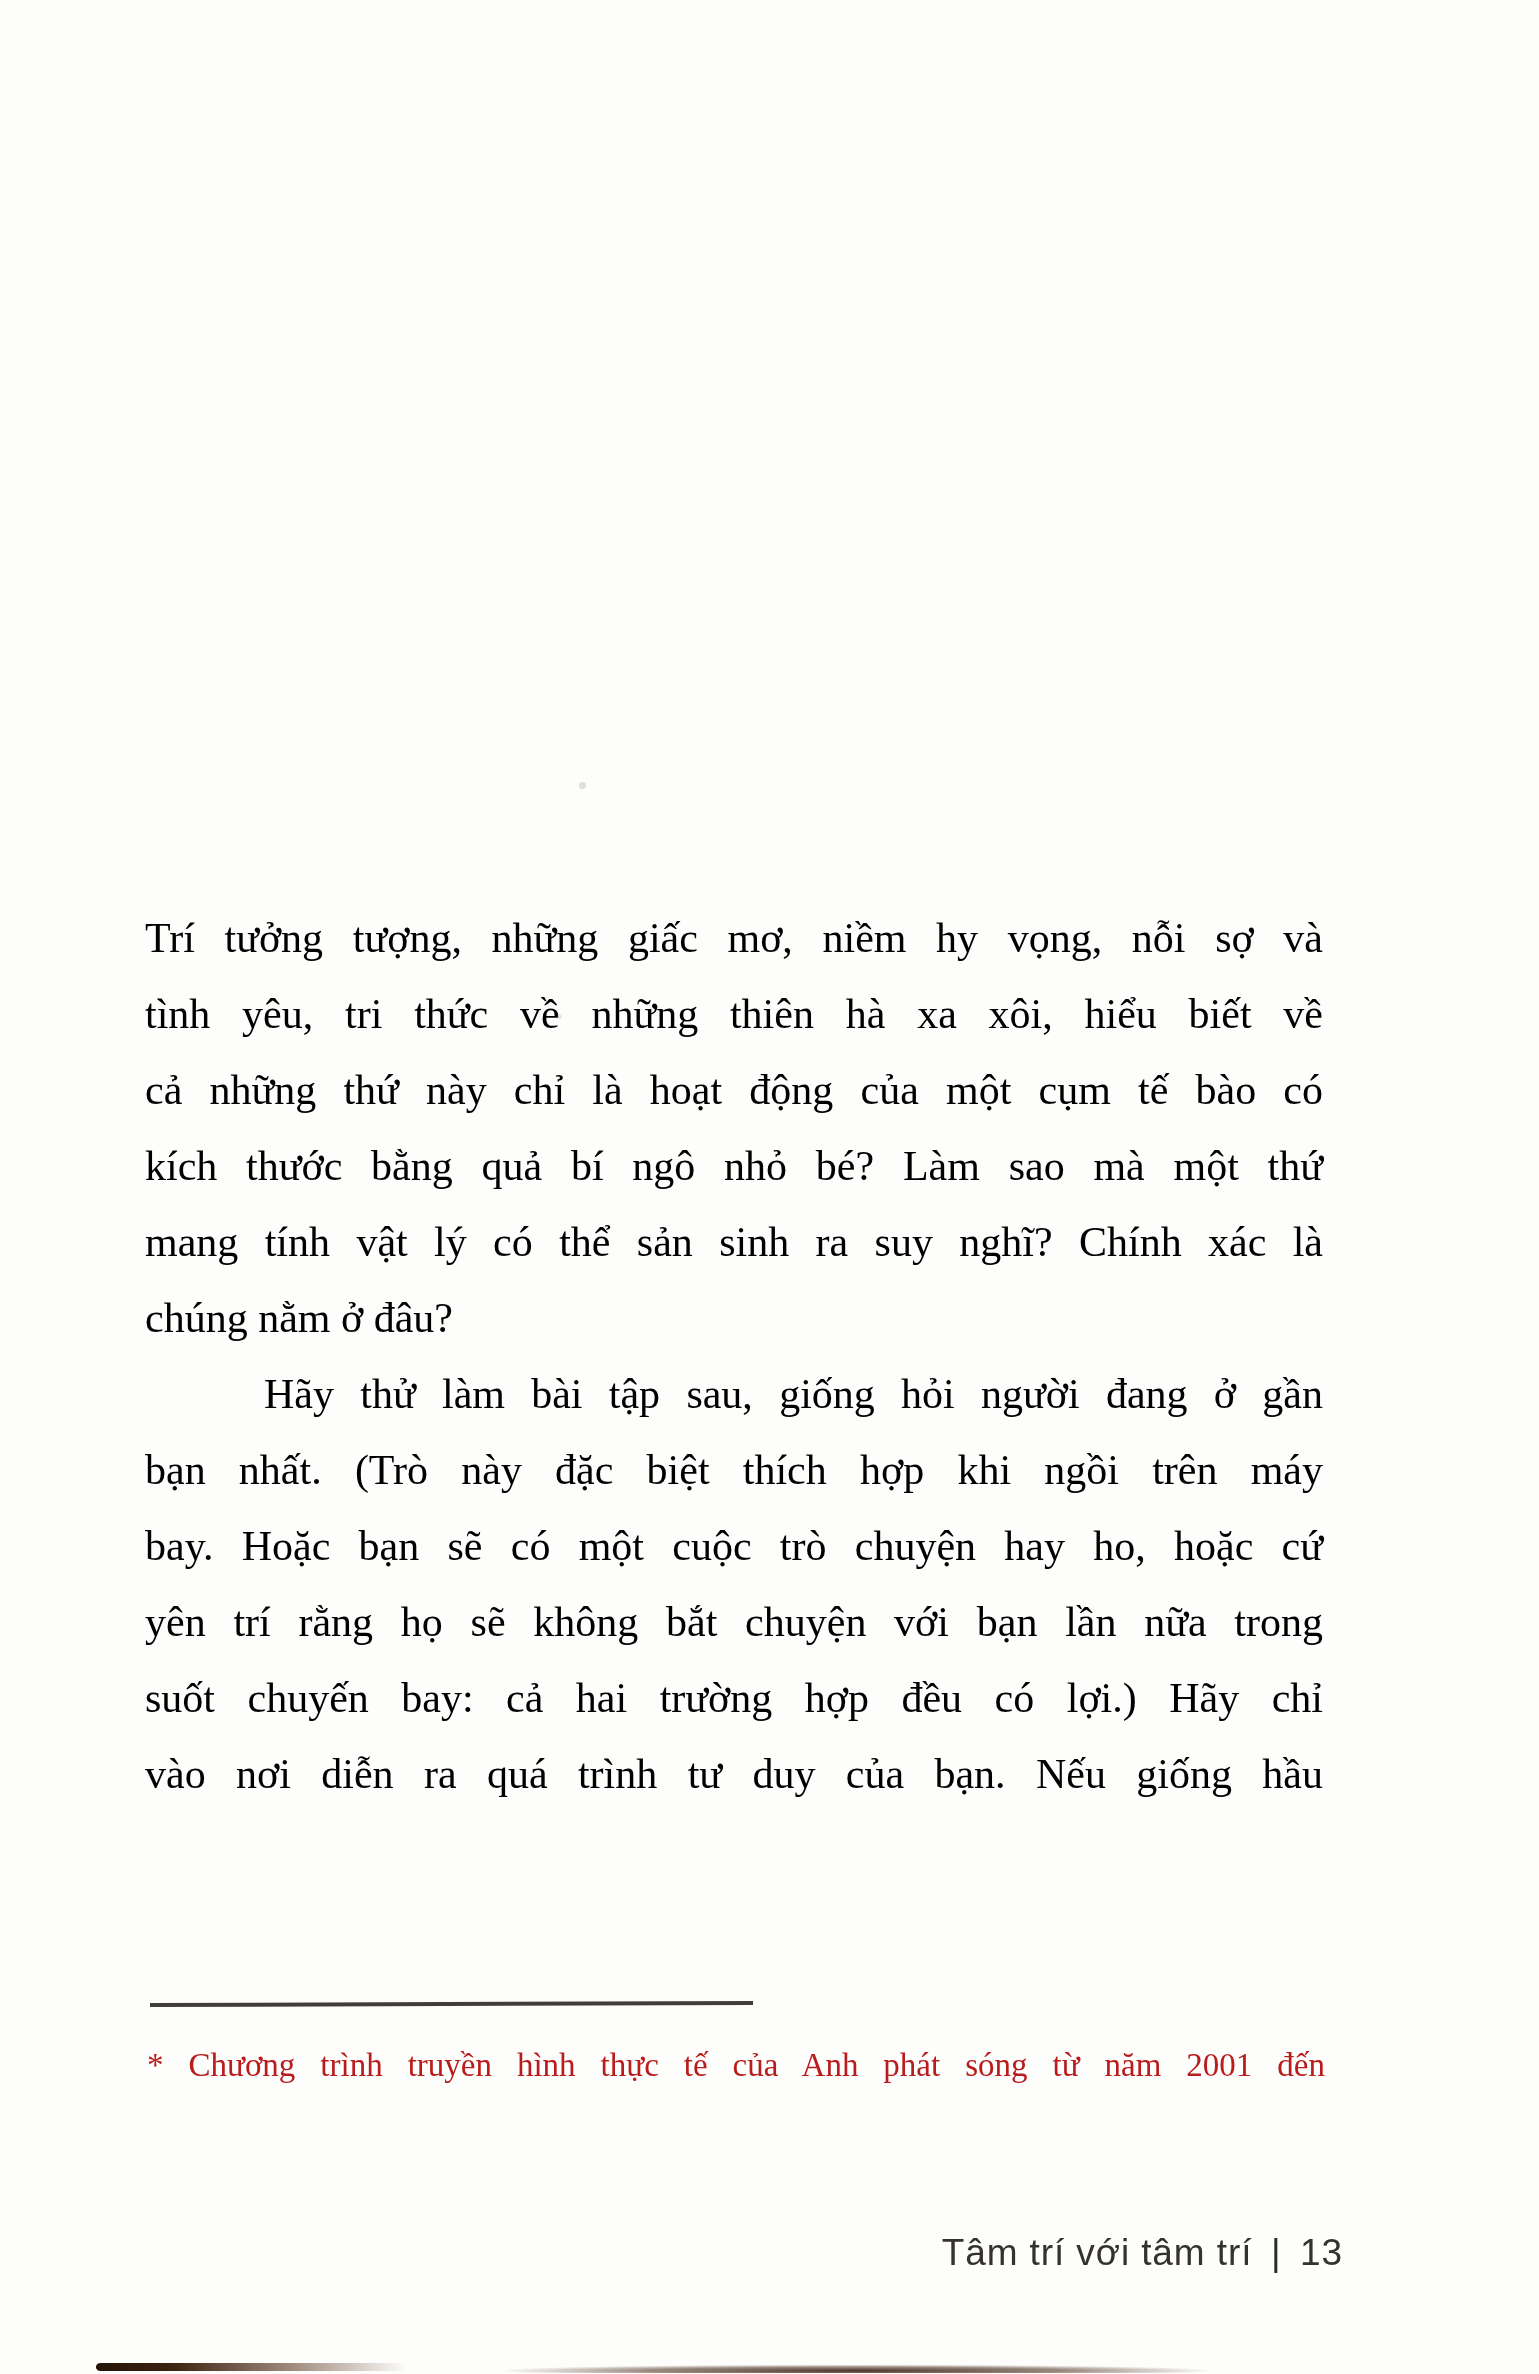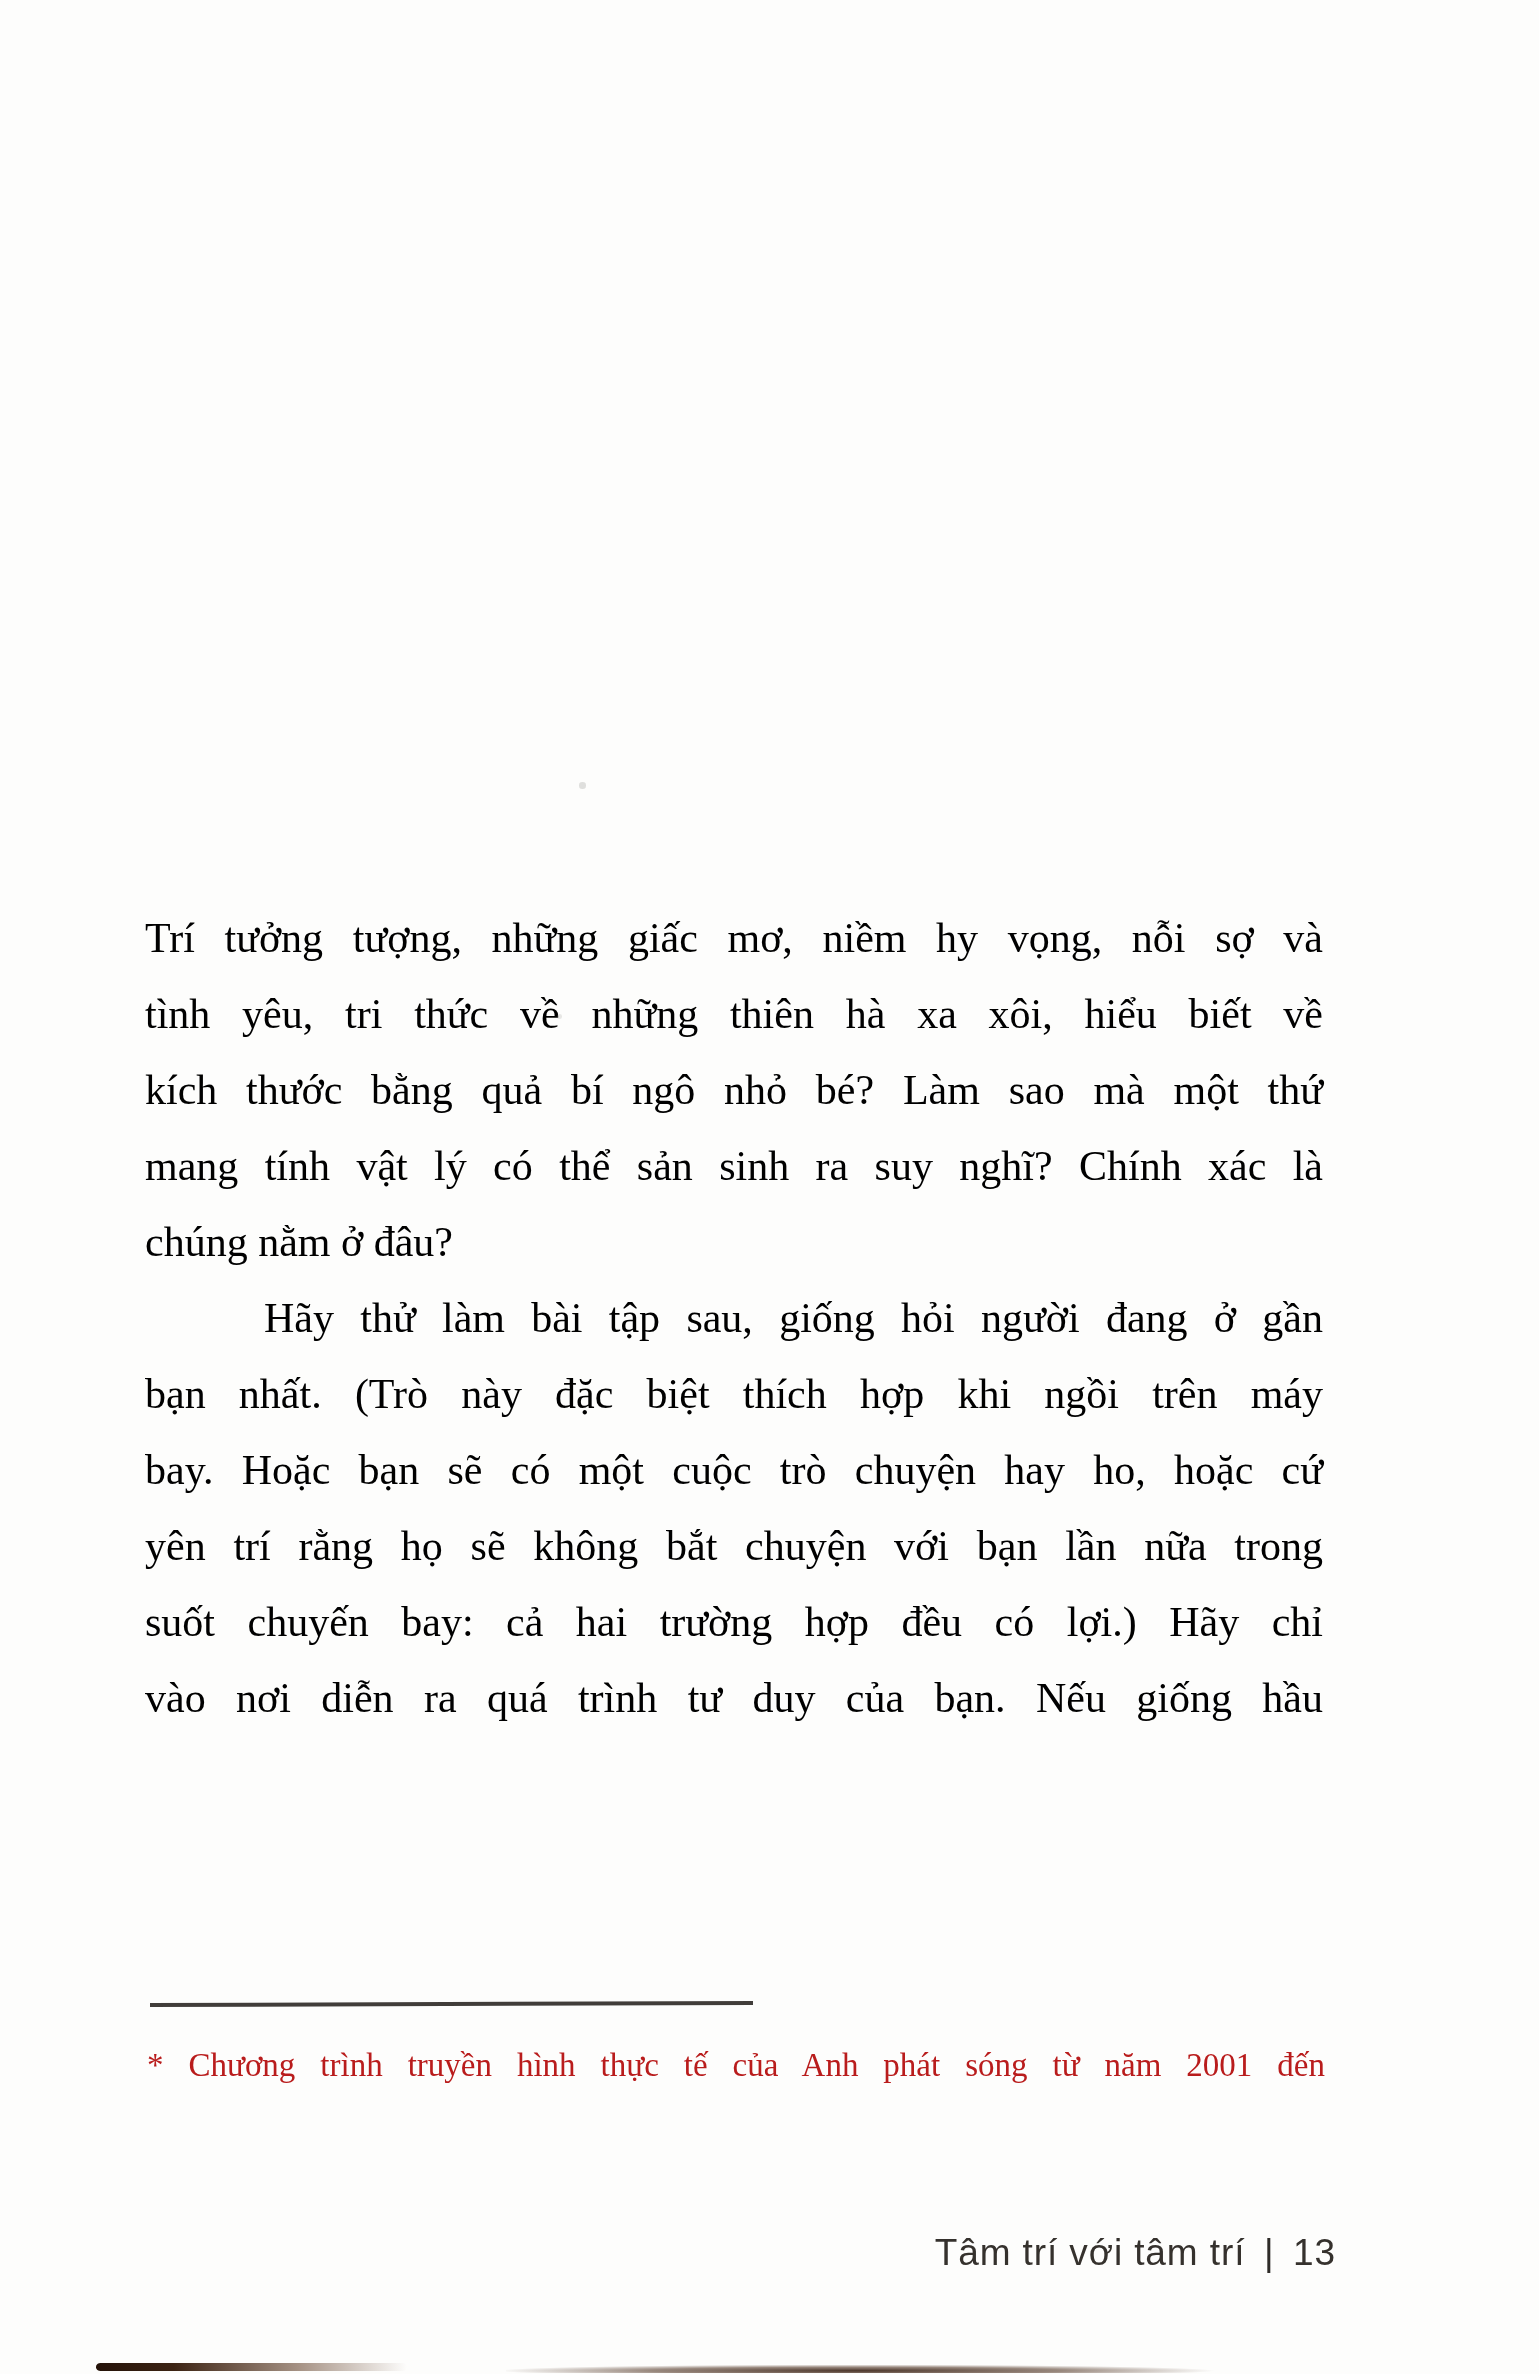--- a/index.html
+++ b/index.html
@@ -49,21 +49,21 @@
   .fline {
     line-height:57px;
     text-align:justify;
     text-align-last:justify;
   }
   .fline.last { text-align-last:left; }
 
   
   .footer {
     position:absolute;
-    top:2232px; right:204px;
+    top:2232px; right:197px;
     font-family:"Liberation Sans","DejaVu Sans",sans-serif;
     font-size:37px;
     color:#35312d;
     letter-spacing:0.9px;
     white-space:nowrap;
   }
   .footer .pipe { margin:0 18.6px; color:#2e2b28; }
 
   
   .edge-left {
@@ -85,20 +85,21 @@
   .speck { position:absolute; border-radius:50%; background:#9a9a96; }
   .speck1 { left:579px; top:782px; width:6.5px; height:6.5px; opacity:0.30; }
   .speck2 { left:557px; top:1014px; width:4.6px; height:4.6px; opacity:0.22; }
 </style>
 </head>
 <body>
 
 <div class="body-text">
     <div class="line"><span>Trí tưởng tượng, những giấc mơ, niềm hy vọng, nỗi sợ và</span></div>
     <div class="line"><span>tình yêu, tri thức về những thiên hà xa xôi, hiểu biết về</span></div>
+    <div class="line"><span>cả những thứ này chỉ là hoạt động của một cụm tế bào có</span></div>
     <div class="line"><span>kích thước bằng quả bí ngô nhỏ bé? Làm sao mà một thứ</span></div>
     <div class="line"><span>mang tính vật lý có thể sản sinh ra suy nghĩ? Chính xác là</span></div>
     <div class="line last"><span>chúng nằm ở đâu?</span></div>
     <div class="line indent"><span>Hãy thử làm bài tập sau, giống hỏi người đang ở gần</span></div>
     <div class="line"><span>bạn nhất. (Trò này đặc biệt thích hợp khi ngồi trên máy</span></div>
     <div class="line"><span>bay. Hoặc bạn sẽ có một cuộc trò chuyện hay ho, hoặc cứ</span></div>
     <div class="line"><span>yên trí rằng họ sẽ không bắt chuyện với bạn lần nữa trong</span></div>
     <div class="line"><span>suốt chuyến bay: cả hai trường hợp đều có lợi.) Hãy chỉ</span></div>
     <div class="line"><span>vào nơi diễn ra quá trình tư duy của bạn. Nếu giống hầu</span></div>
   </div>

